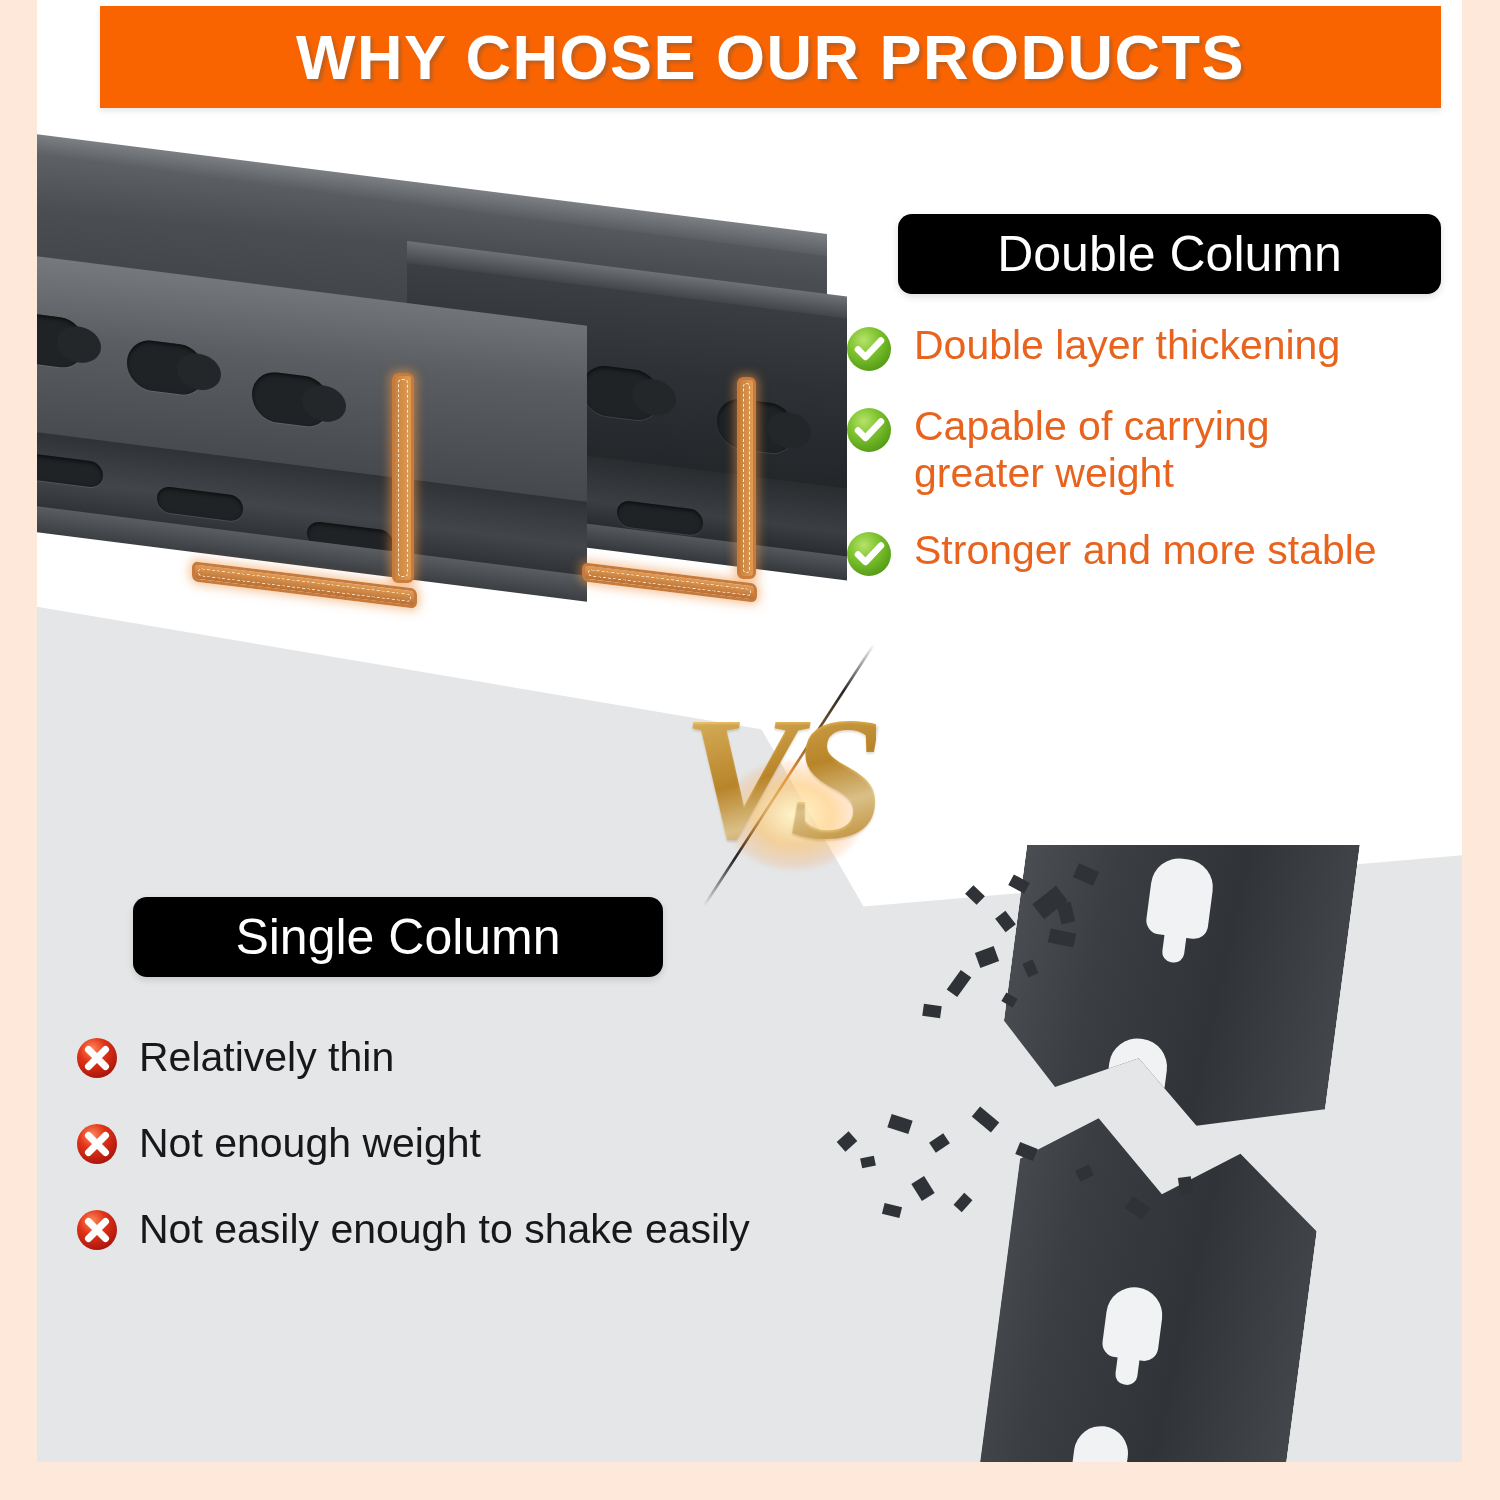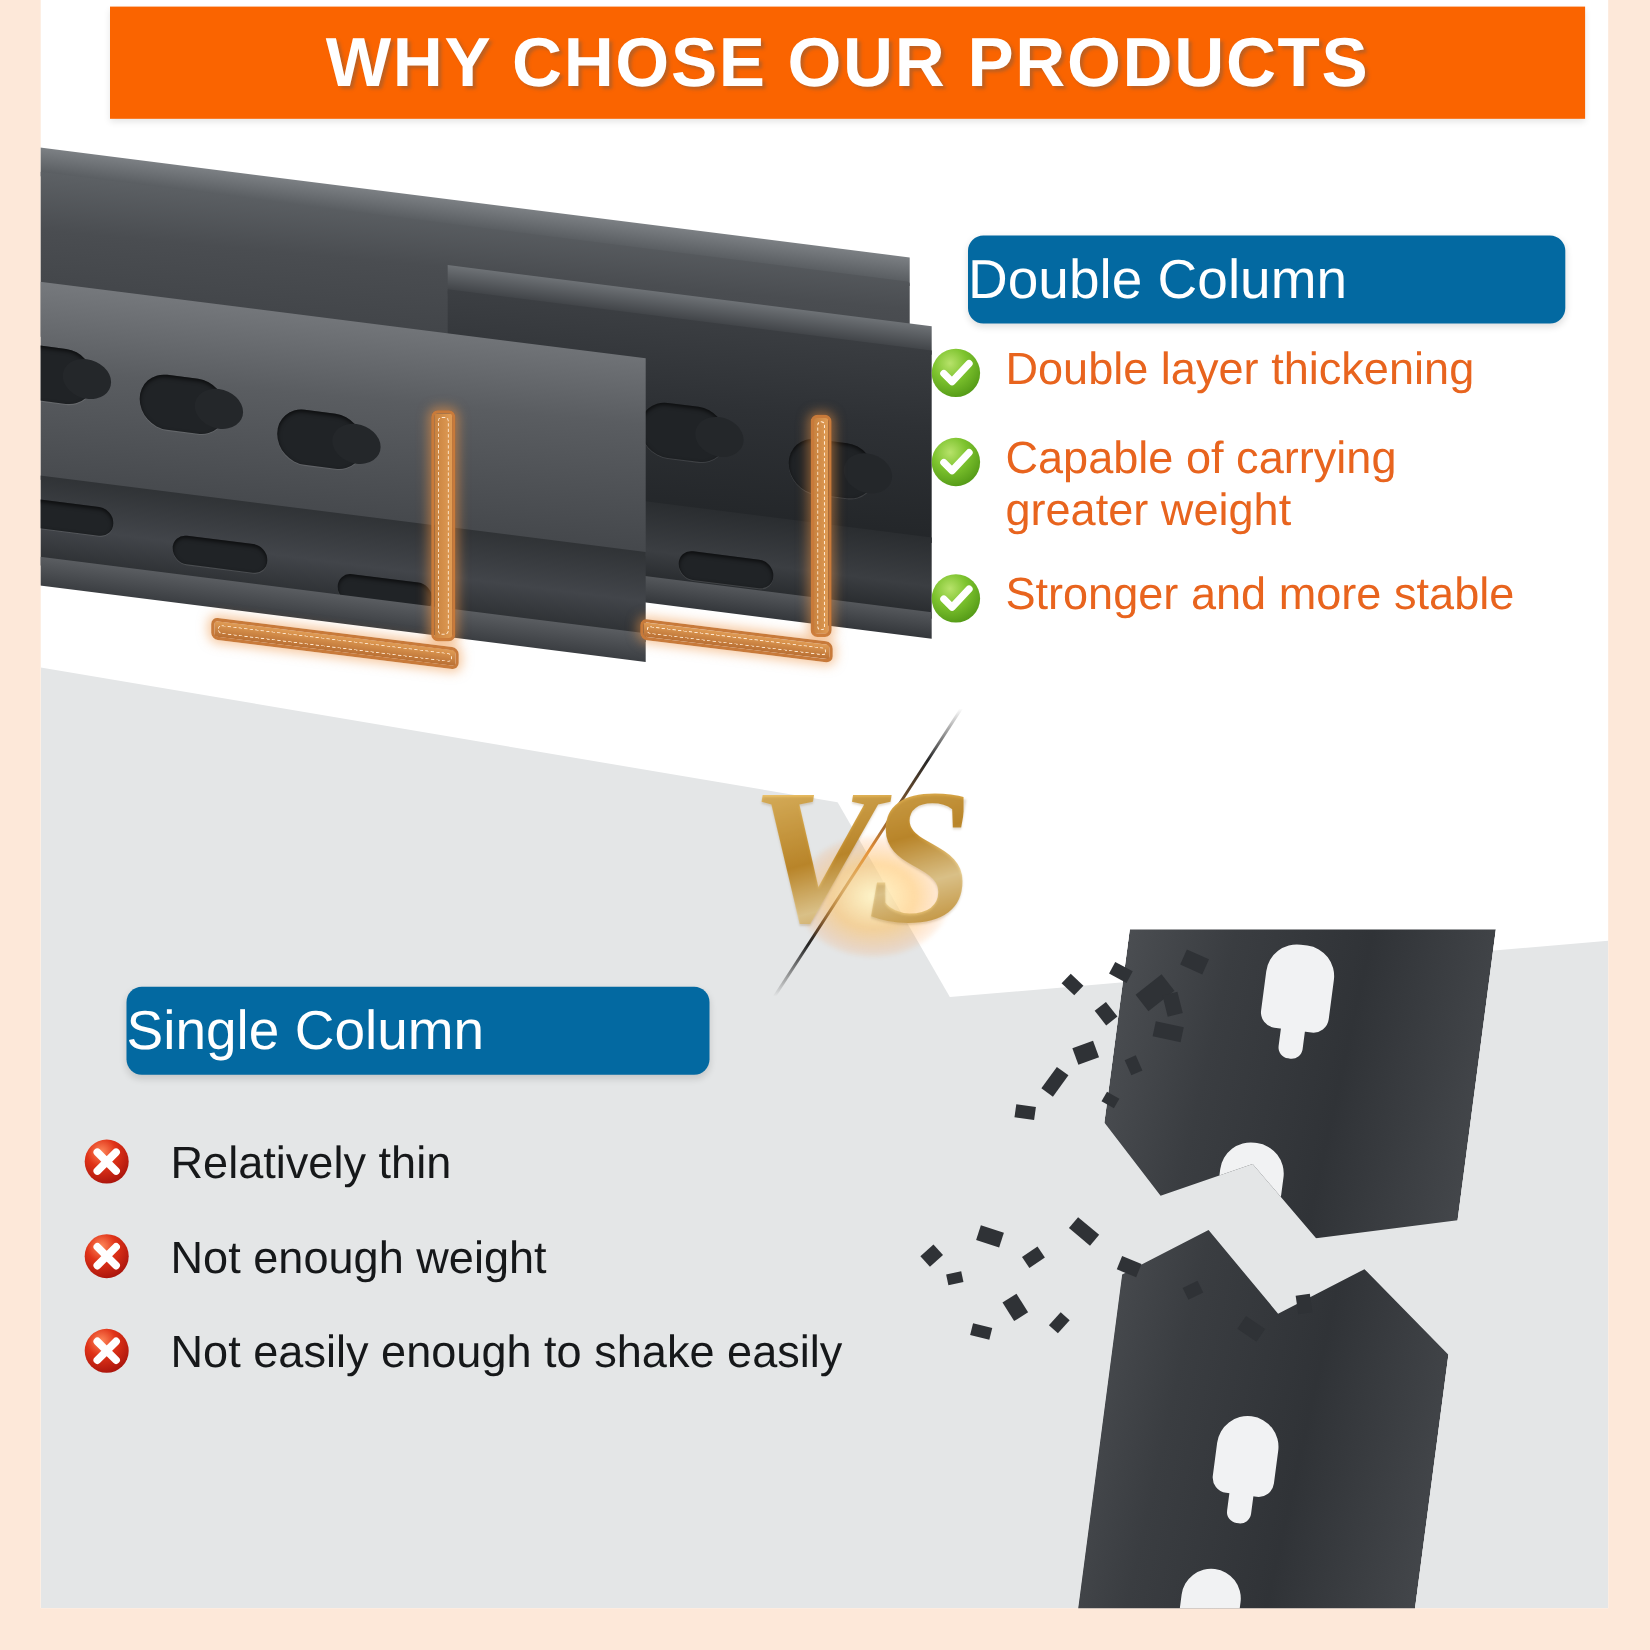--- a/index.html
+++ b/index.html
@@ -191,39 +191,40 @@
     transform:skewY(7deg);
   }
   .copper-h2:before{
     content:""; position:absolute; inset:3px;
     border:1px dashed #ffe8cf; border-radius:4px;
   }
 
   
   .badge {
     position:absolute;
-    background:#0369a1;
+    background:#000000;
     border-radius:14px;
-    display:flex; align-items:center; 
+    display:flex; align-items:center; justify-content:center;
     box-shadow:0 3px 7px rgba(0,0,0,.13);
+    margin-left:18px;
   }
   .badge-label {
     color:#ffffff;
     font-size:50px;
     font-weight:400;
     white-space:nowrap;
     font-family:"Liberation Sans", sans-serif;
   }
   #badge-double { left:843px; top:214px; width:543px; height:80px; }
   #badge-single { left:78px;  top:897px; width:530px; height:80px; }
 
   
   #pro-list {
     position:absolute;
-    left:808px; top:312px;
+    left:808px; top:322px;
     width:600px;
   }
   .pro-item {
     display:flex; align-items:flex-start;
     margin-bottom:30px;
   }
   .pro-item .label {
     color:#e8641e;
     font-size:41px;
     line-height:47px;
@@ -233,23 +234,22 @@
   }
   .ico { flex:0 0 auto; width:48px; height:48px; margin-top:3px; }
 
   
   #con-list {
     position:absolute;
     left:38px; top:1034px;
     width:830px;
   }
   .con-item {
-    display:flex; align-items:flex-start;
+    display:flex; align-items:flex-end;
     margin-bottom:40px;
-    gap:16px;
   }
   .con-item .label {
     color:#16181a;
     font-size:41px;
     line-height:46px;
     font-family:"Liberation Sans", sans-serif;
     padding-left:20px;
     white-space:nowrap;
   }
   .ico-x { flex:0 0 auto; width:44px; height:44px; }

